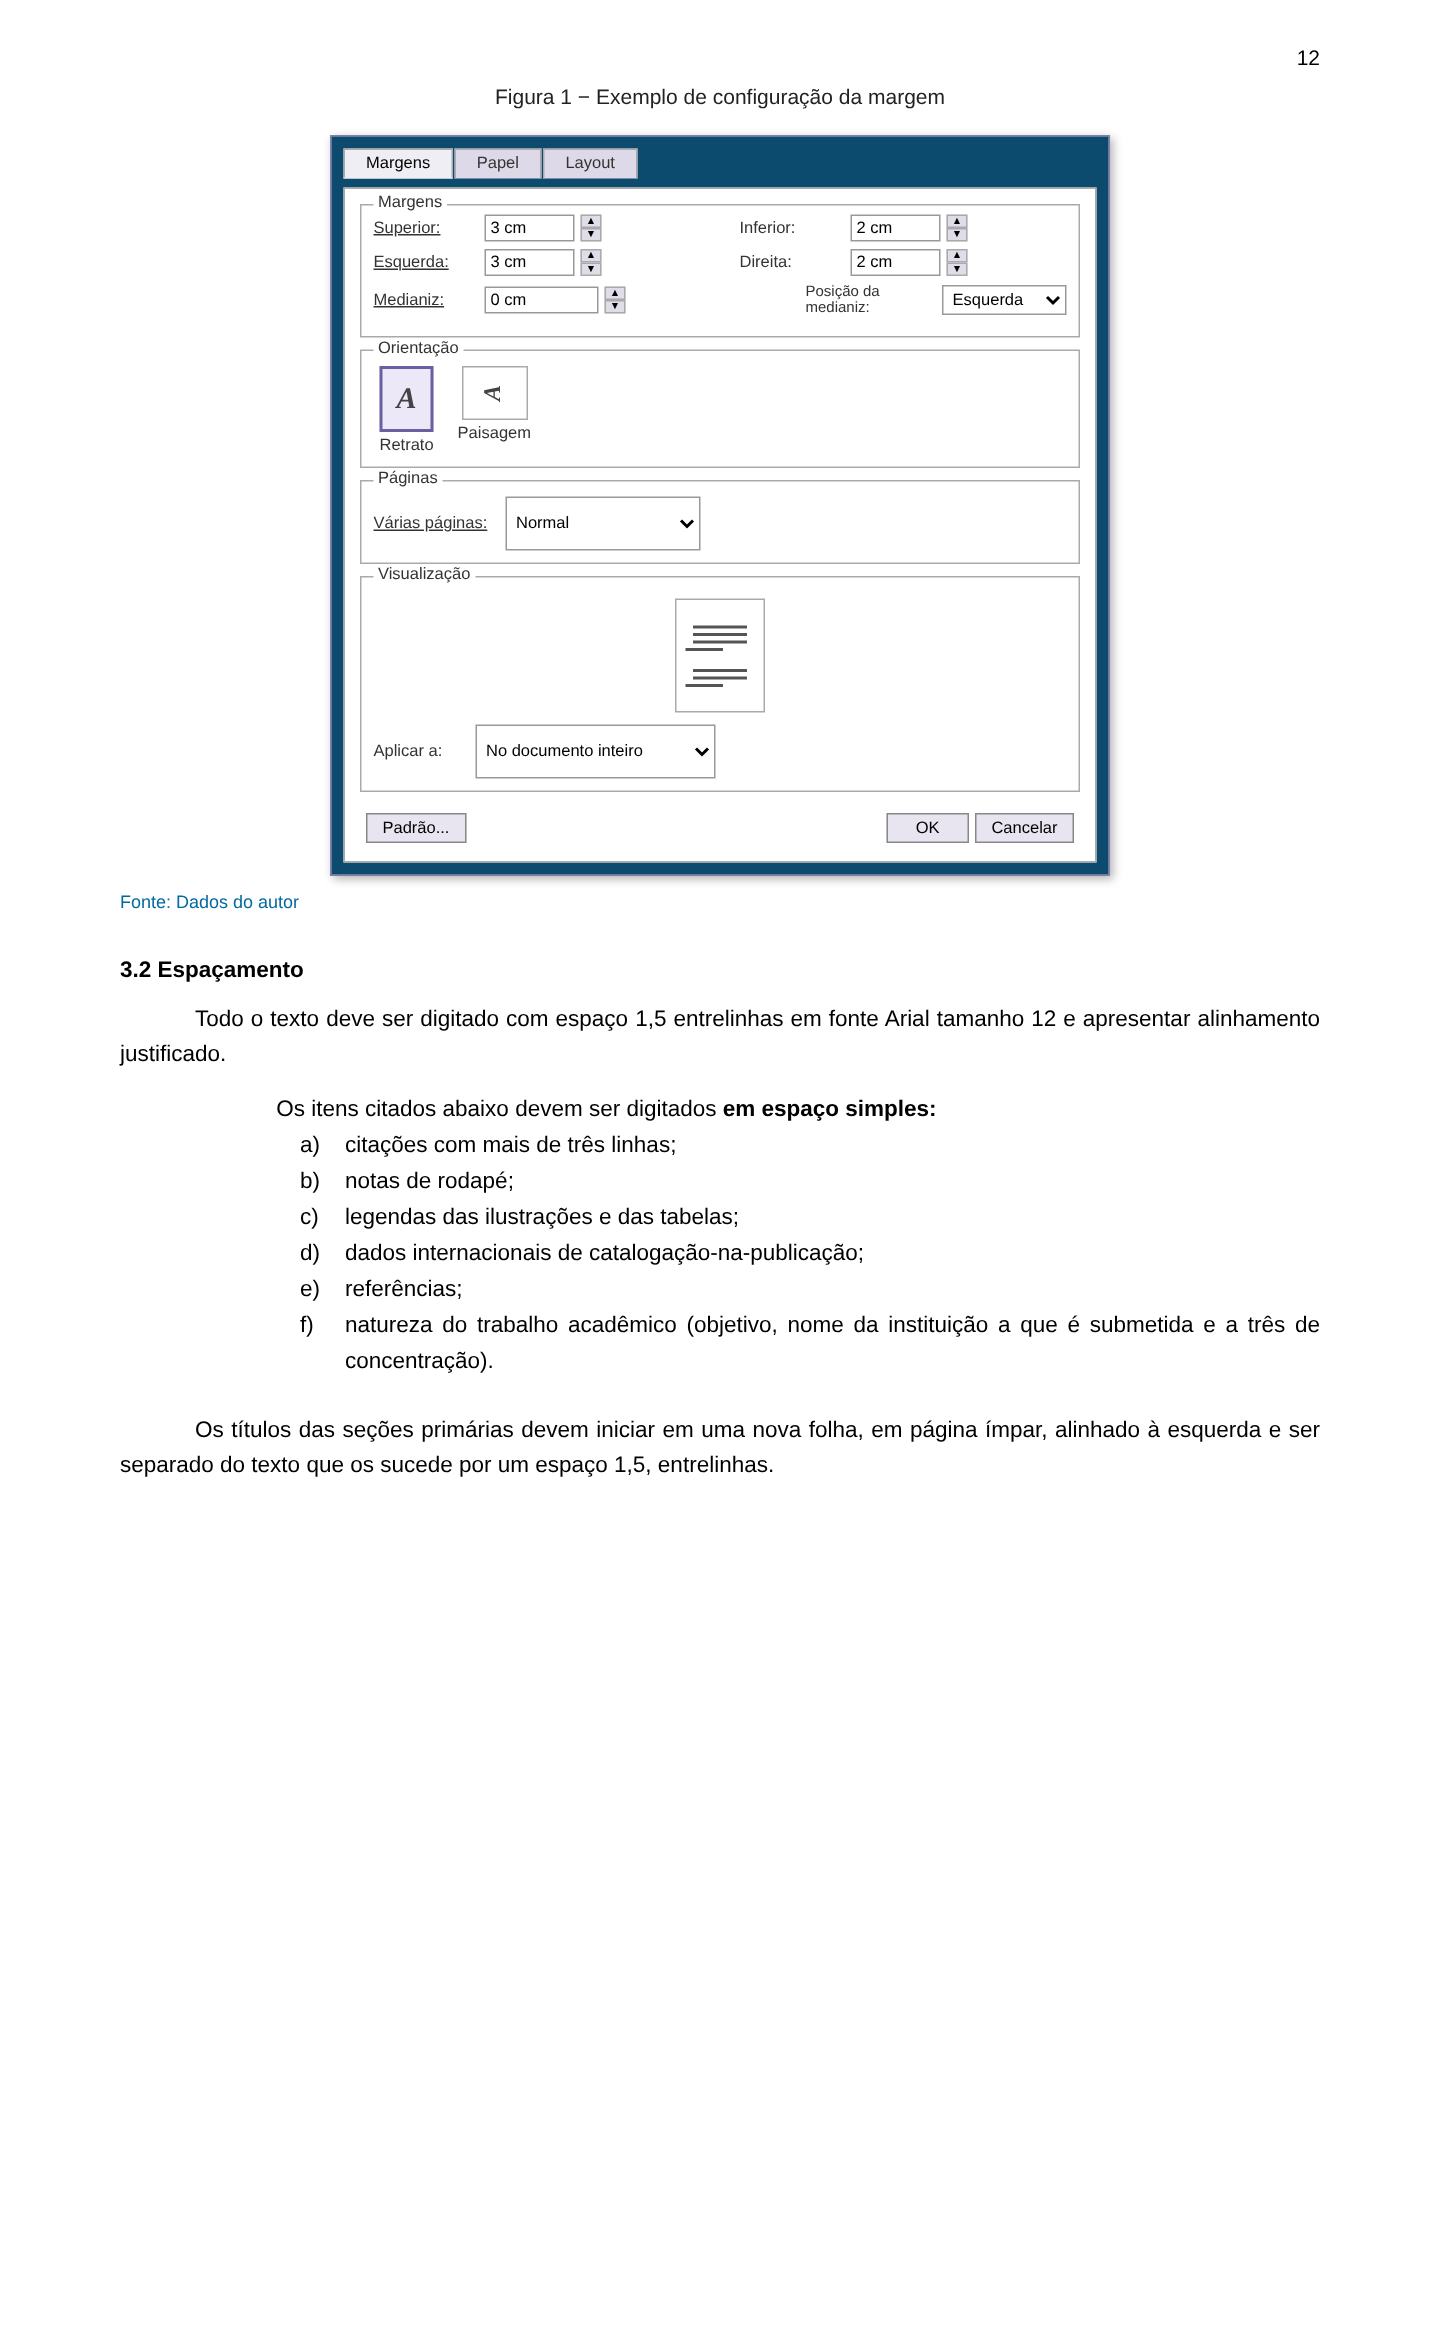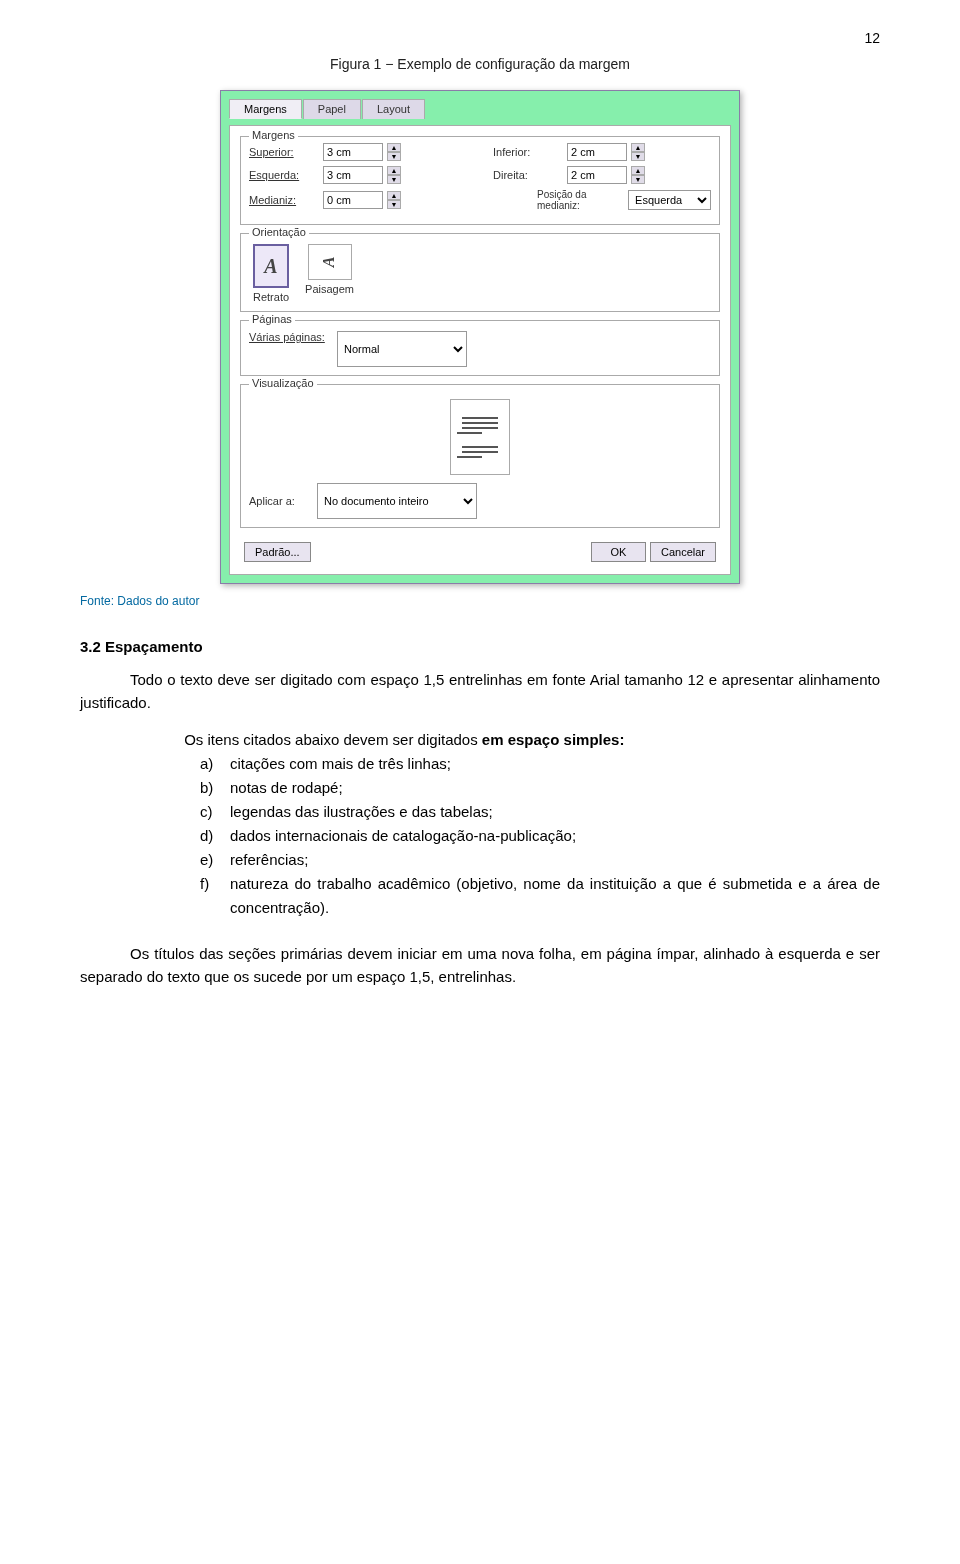--- a/index.html
+++ b/index.html
@@ -75,21 +75,21 @@
     }
 
     .title-btn.close-btn {
       background: #e05050;
       color: white;
       font-weight: bold;
     }
 
     .dialog-body {
       padding: 8px;
-      background: #86efac;
+      background: #0c4a6e;
     }
 
     
     .dialog-tabs {
       display: flex;
       margin-bottom: 6px;
       gap: 1px;
     }
 
     .dialog-tab {
@@ -235,21 +235,21 @@
       top: -8px;
       left: 8px;
       background: #fff;
       padding: 0 3px;
       font-size: 11px;
       color: #333;
     }
 
     .dropdown-row {
       display: flex;
-      align-items: flex-start;
+      align-items: center;
       gap: 8px;
       margin-top: 4px;
     }
 
     .dropdown-label {
       font-size: 11px;
       color: #333;
       min-width: 80px;
     }
 
@@ -473,21 +473,21 @@
               <div class="spin-buttons">
                 <div class="spin-btn">▲</div>
                 <div class="spin-btn">▼</div>
               </div>
             </div>
           </div>
 
           <div class="form-row">
             <div class="form-inline-row" style="flex:1;">
               <span class="form-label" style="text-decoration:underline;">Medianiz:</span>
-              <input class="form-input" readonly="" style="width: 60px;" value="0 cm">
+              <input class="form-input" readonly="" style="width: 76px;" value="0 cm">
               <div class="spin-buttons">
                 <div class="spin-btn">▲</div>
                 <div class="spin-btn">▼</div>
               </div>
             </div>
             <div class="form-inline-row" style="flex:1; margin-left:20px;">
               <span class="form-label" style="font-size:10px;padding-left:44px;">Posição da medianiz:</span>
               <select class="dropdown-select" style="width:90px; height:20px; font-size:11px;">
                 <option>Esquerda</option>
               </select>
@@ -584,18 +584,18 @@
     <div class="list-item">
       <span class="list-item-label">d)</span>
       <span>dados internacionais de catalogação-na-publicação;</span>
     </div>
     <div class="list-item">
       <span class="list-item-label">e)</span>
       <span>referências;</span>
     </div>
     <div class="list-item">
       <span class="list-item-label">f)</span>
-      <span>natureza do trabalho acadêmico (objetivo, nome da instituição a que é submetida e a área de concentração).</span>
+      <span>natureza do trabalho acadêmico (objetivo, nome da instituição a que é submetida e a três de concentração).</span>
     </div>
   </div>
 </div>
 
 <p class="body-text">Os títulos das seções primárias devem iniciar em uma nova folha, em página ímpar, alinhado à esquerda e ser separado do texto que os sucede por um espaço 1,5, entrelinhas.</p>
 
 </body></html>

